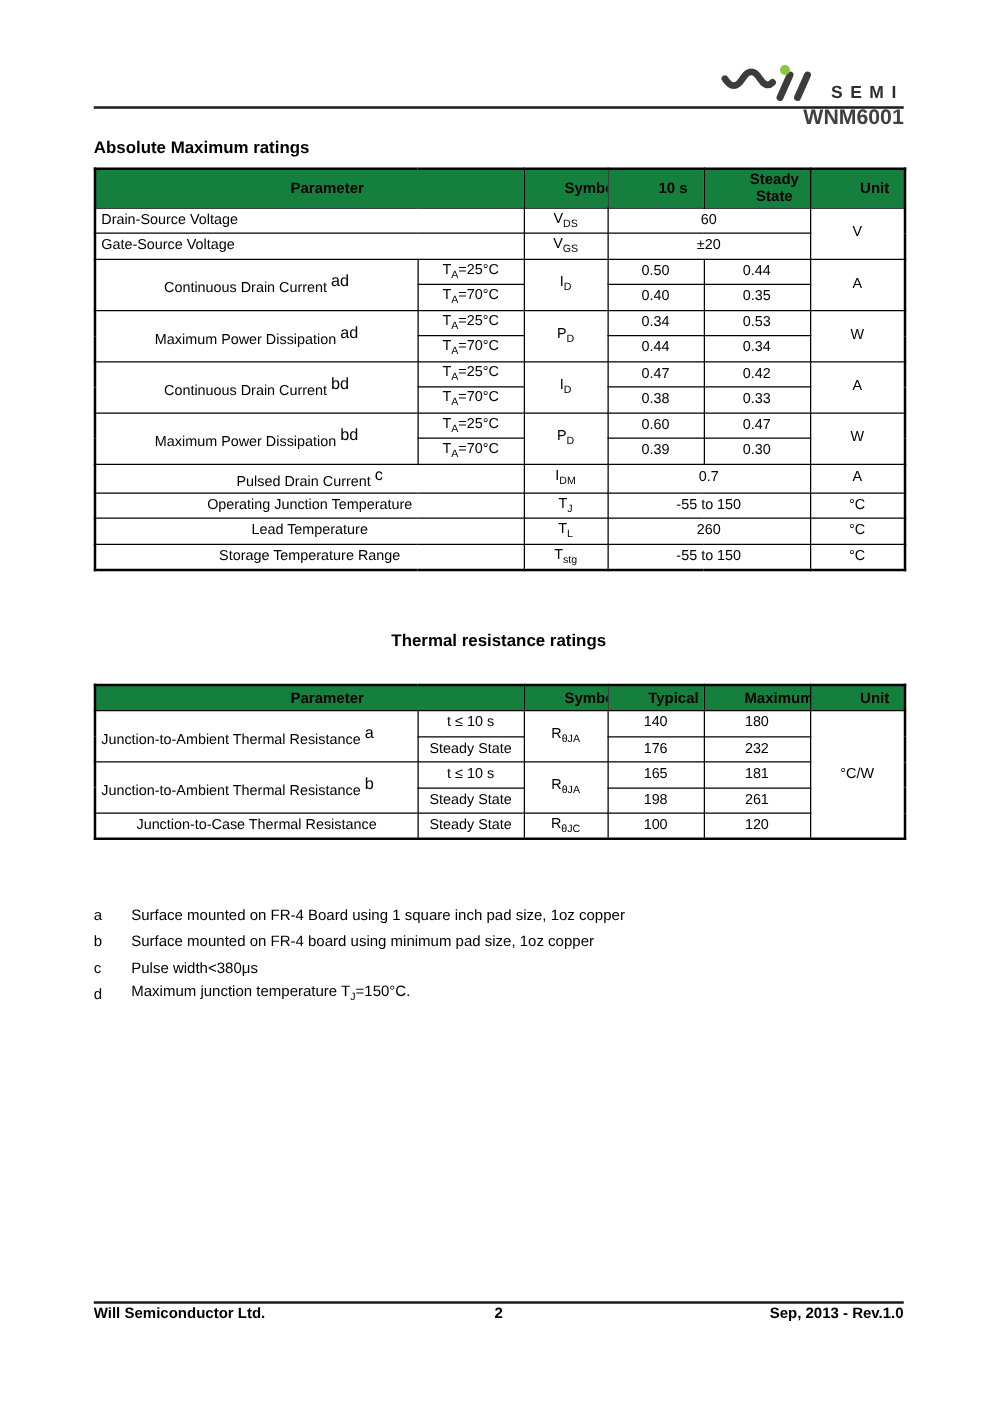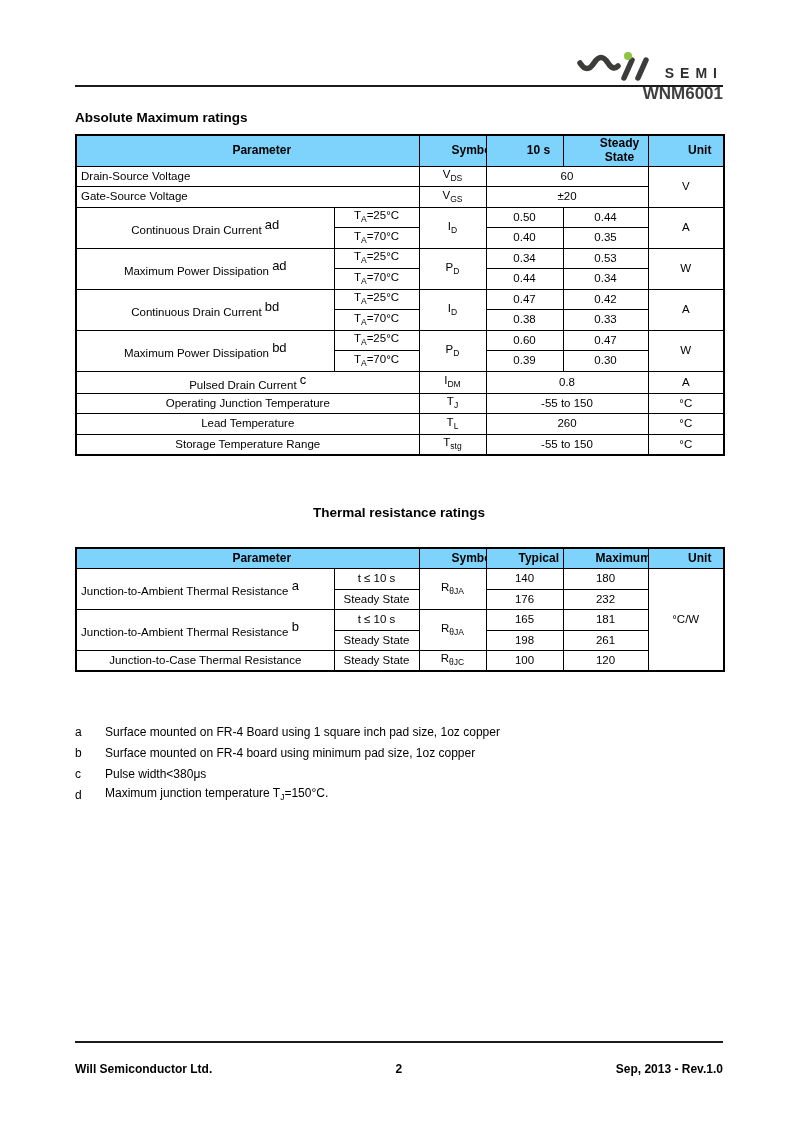--- a/index.html
+++ b/index.html
@@ -38,36 +38,36 @@
 
   
   .tbl-abs    { position:absolute; left:75px; top:134px; }
   .tbl-thermal{ position:absolute; left:75px; top:547px; }
   table {
     border-collapse:collapse; table-layout:fixed; width:648px;
     font-size:11.5px; border:2px solid #000;
   }
   th, td { border:1px solid #000; text-align:center; vertical-align:middle;
            padding:1px 4px; height:20.5px; line-height:1.15; overflow:hidden; }
-  th { background:#7dd3fc; font-size:12px; font-weight:bold;padding-left:32px; }
+  th { background:#15803d; font-size:12px; font-weight:bold;padding-left:32px; }
   td[data-align="left"] { text-align:left; }
   sub { font-size:8.5px; }
   sup { font-size:13px; }
   .col-a{width:258px}.col-b{width:85px}.col-c{width:67px}
   .col-d{width:77px}.col-e{width:85px}.col-f{width:76px}
 
   
   .notes { position:absolute; left:75px; top:721px; width:648px; font-size:12px; }
   .note { display:flex; height:21px; align-items:center; }
   .note-label { width:30px; flex:0 0 30px; }
 
   
   .doc-footer {
     position:absolute; left:75px; top:1041px; width:648px;
-    border-top:2.5px solid #1b1b1b; padding-top:19px;
+    border-top:2.5px solid #1b1b1b; padding-top:0;
     display:flex; font-weight:bold; font-size:12px;
   }
   .doc-footer > span { width:33.33%; }
   .footer-page { text-align:center; }
   .footer-rev  { text-align:right; }
 </style>
 </head>
 <body>
 
 <div class="doc-header">
@@ -163,21 +163,21 @@
         <td rowspan="2">W</td>
       </tr>
       <tr>
         <td>T<sub>A</sub>=70°C</td>
         <td>0.39</td>
         <td>0.30</td>
       </tr>
       <tr>
         <td colspan="2">Pulsed Drain Current <sup>c</sup></td>
         <td>I<sub>DM</sub></td>
-        <td colspan="2">0.8</td>
+        <td colspan="2">0.7</td>
         <td>A</td>
       </tr>
       <tr>
         <td colspan="2">Operating Junction Temperature</td>
         <td>T<sub>J</sub></td>
         <td colspan="2">-55 to 150</td>
         <td>°C</td>
       </tr>
       <tr>
         <td colspan="2">Lead Temperature</td>

